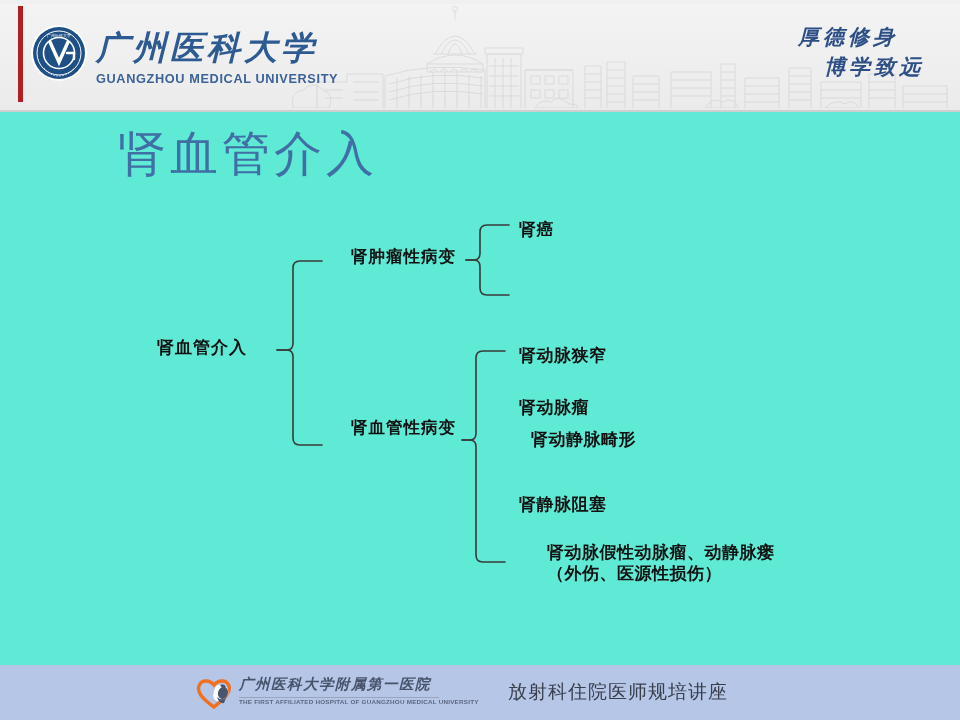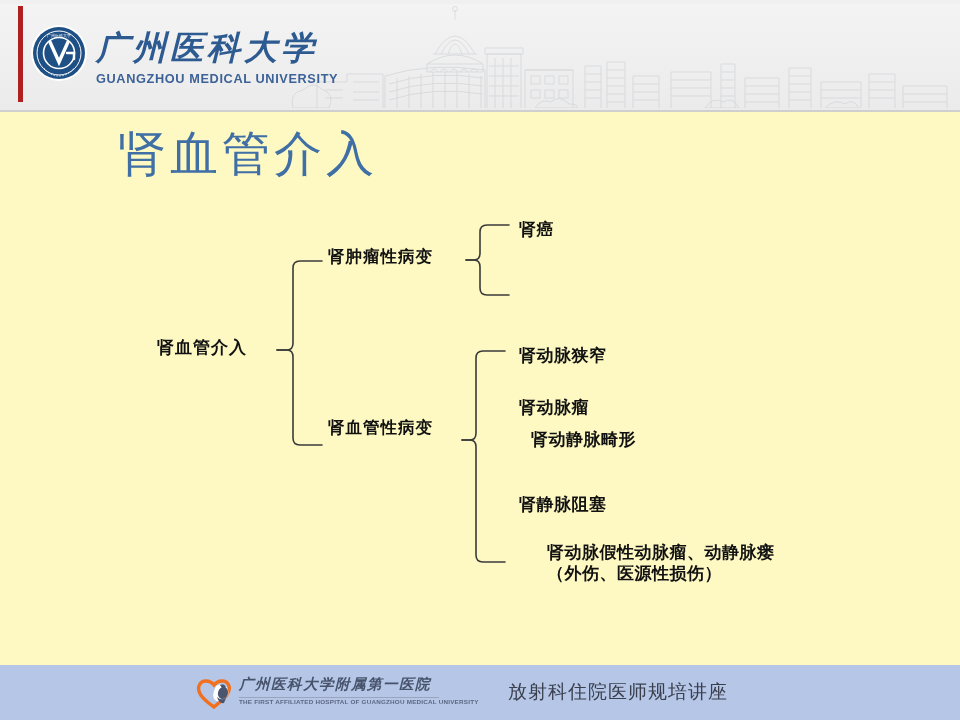--- a/index.html
+++ b/index.html
@@ -8,21 +8,21 @@
     padding: 0;
     background: #ffffff;
   }
   body {
     font-family: "Liberation Serif", "DejaVu Serif", serif;
   }
   .slide {
     position: relative;
     width: 960px;
     height: 720px;
-    background: #fef9c3;
+    background: #5eead4;
     overflow: hidden;
   }
 
   
   .header {
     position: absolute;
     left: 0; top: 0;
     width: 960px; height: 110px;
     background: linear-gradient(180deg, #f4f4f4 0%, #efefef 55%, #ebebeb 100%);
     border-bottom: 2px solid #cfcfcf;
@@ -119,20 +119,21 @@
     color: #111111;
     white-space: nowrap;
     letter-spacing: 1px;
   }
   .node.root {
     font-size: 17px;
     left: 157px; top: 146px;
   }
   .node.branch {
     font-size: 16.5px;
+    margin-left: 23px;
   }
   .node.branch.b1 { left: 328px; top: 56px; }
   .node.branch.b2 { left: 328px; top: 227px; }
   .node.leaf {
     font-size: 17px;
     left: 519px;
     letter-spacing: 0.5px;
   }
   .node.leaf.multiline {
     white-space: normal;
@@ -322,20 +323,24 @@
         <text x="29" y="13" text-anchor="middle">广州医科大学</text>
       </g>
       <path d="M14 44 a18 18 0 0 0 30 0" fill="none" stroke="#ffffff" stroke-width="0.8" stroke-dasharray="1.5 1.5"></path>
     </svg>
 
     <div class="uni-name-cn">
       <span>广州医科大学</span>
     </div>
     <div class="uni-name-en">GUANGZHOU MEDICAL UNIVERSITY</div>
 
+    <div class="motto">
+      <div class="line line1">厚德修身</div>
+      <div class="line line2">博学致远</div>
+    </div>
   </div>
 
   <div class="slide-title">肾血管介入</div>
 
   <div class="diagram">
 
     <svg class="braces" width="960" height="420">
       <g fill="none" stroke="#3a3a3a" stroke-width="1.6" stroke-linecap="round">
 
         <path d="M277 160 h10 q6 0 6 -7 V78 q0 -7 7 -7 h22"></path>

